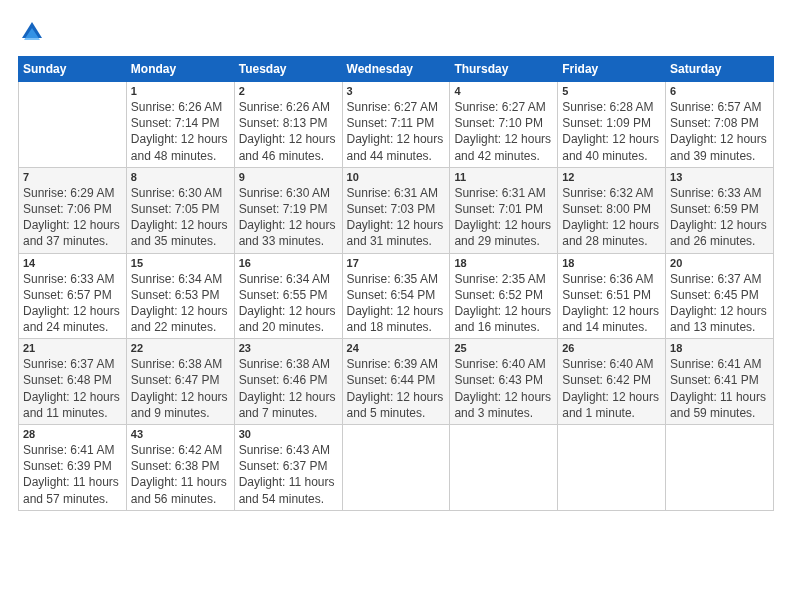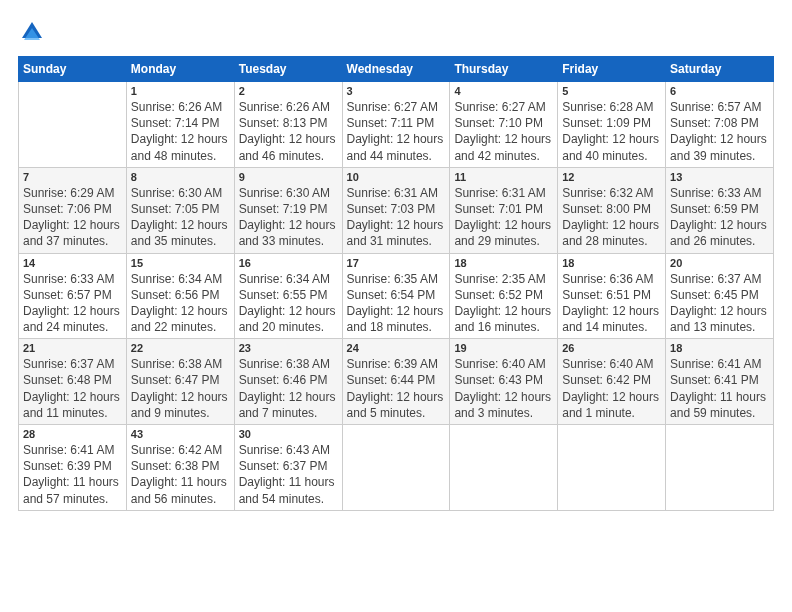--- a/index.html
+++ b/index.html
@@ -226,21 +226,21 @@
           <td>
             <span class="day-num">14</span>
             <div class="cell-info">Sunrise: 6:33 AM
 Sunset: 6:57 PM
 Daylight: 12 hours
 and 24 minutes.</div>
           </td>
           <td>
             <span class="day-num">15</span>
             <div class="cell-info">Sunrise: 6:34 AM
-Sunset: 6:56 PM
+Sunset: 6:53 PM
 Daylight: 12 hours
 and 22 minutes.</div>
           </td>
           <td>
             <span class="day-num">16</span>
             <div class="cell-info">Sunrise: 6:34 AM
 Sunset: 6:55 PM
 Daylight: 12 hours
 and 20 minutes.</div>
           </td>
@@ -296,21 +296,21 @@
 and 7 minutes.</div>
           </td>
           <td>
             <span class="day-num">24</span>
             <div class="cell-info">Sunrise: 6:39 AM
 Sunset: 6:44 PM
 Daylight: 12 hours
 and 5 minutes.</div>
           </td>
           <td>
-            <span class="day-num">19</span>
+            <span class="day-num">25</span>
             <div class="cell-info">Sunrise: 6:40 AM
 Sunset: 6:43 PM
 Daylight: 12 hours
 and 3 minutes.</div>
           </td>
           <td>
             <span class="day-num">26</span>
             <div class="cell-info">Sunrise: 6:40 AM
 Sunset: 6:42 PM
 Daylight: 12 hours

